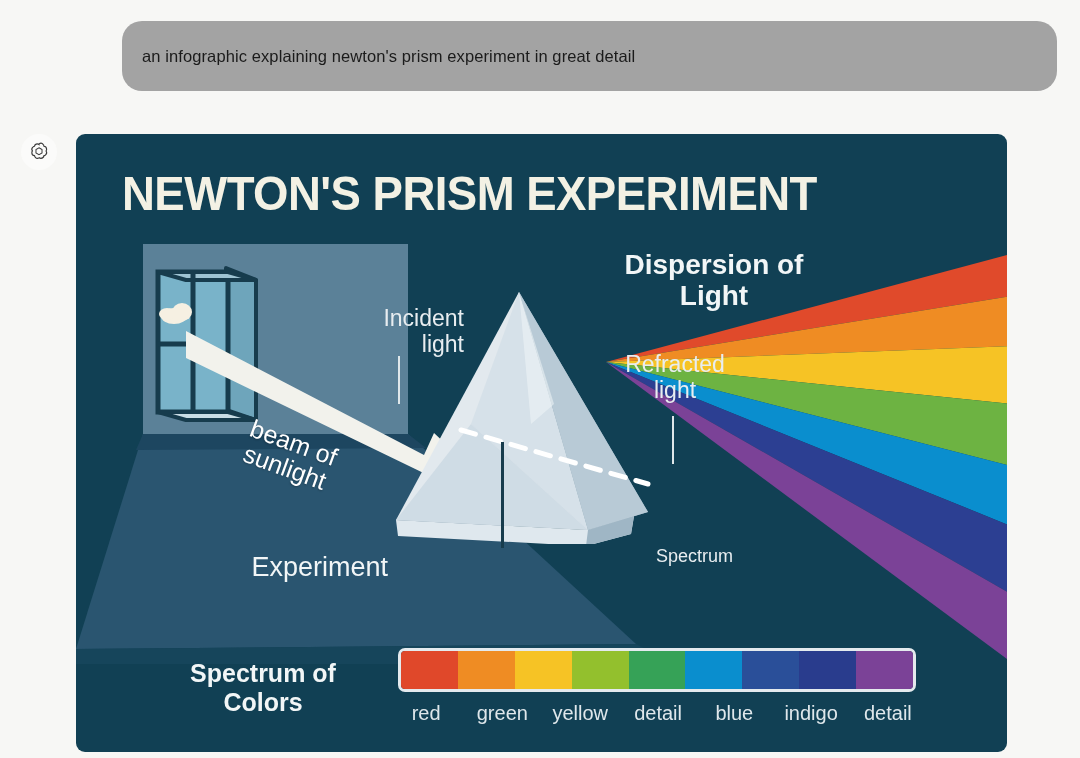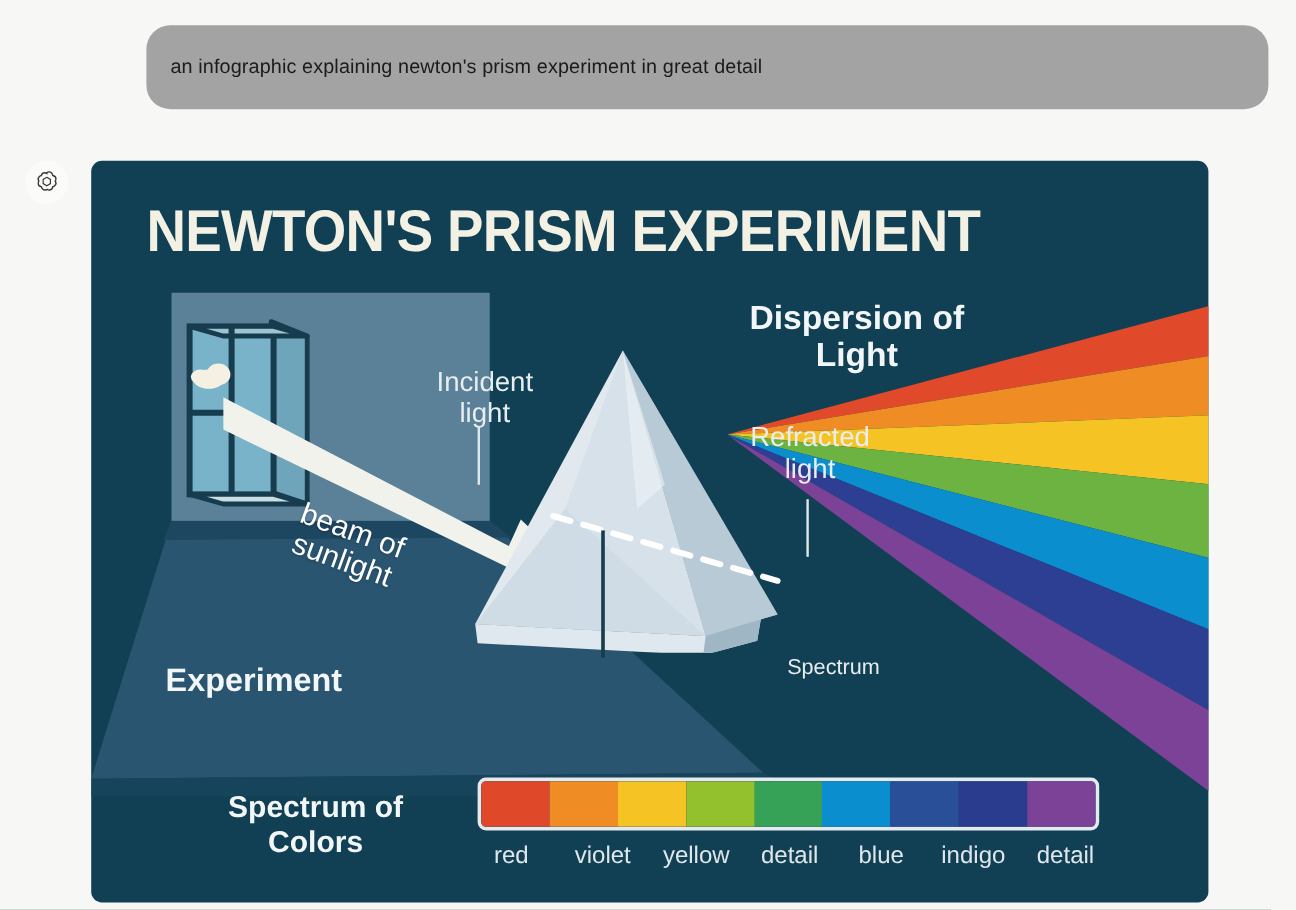--- a/index.html
+++ b/index.html
@@ -101,26 +101,26 @@
     left: 46px; top: 31px;
     font-size: 49px;
     font-weight: 700;
     letter-spacing: -0.6px;
     color: #f3f1e4;
     font-family: "Liberation Sans Narrow", "Liberation Sans", sans-serif;
     transform: scaleX(0.93);
     transform-origin: left center;
     white-space: nowrap;
   }
-  #lbl-incident { left: 268px; top: 172px; font-size: 23px; line-height: 1.12; text-align: center; width: 120px; }
+  #lbl-incident { left: 268px; top: 172px; font-size: 23px; line-height: 1.12; text-align: right; width: 120px; }
   #lbl-dispersion { left: 528px; top: 116px; font-size: 28px; line-height: 1.1; text-align: center; width: 220px; font-weight: 700; }
   #lbl-refracted { left: 534px; top: 218px; font-size: 23px; line-height: 1.12; text-align: center; width: 130px; }
   #lbl-glass { left: 370px; top: 420px; font-size: 23px; line-height: 1.12; text-align: center; width: 110px; }
   #lbl-spectrum { left: 580px; top: 412px; font-size: 18px; }
-  #lbl-setup { left: 62px; top: 418px; font-size: 27px; line-height: 1.14; text-align: left; width: 250px; font-weight: 700; }
+  #lbl-setup { left: 62px; top: 418px; font-size: 27px; line-height: 1.14; text-align: right; width: 250px; font-weight: 400; }
   #lbl-spectrum-colors { left: 62px; top: 525px; font-size: 25px; line-height: 1.14; text-align: center; width: 250px; font-weight: 700; }
 
   
   .leader { position: absolute; background: #dfe7ea; width: 2px; }
   .leader.dark { background: #173c4d; width: 3px; }
 
   
   .swatch-wrap {
     position: absolute;
     left: 322px; top: 514px;
@@ -276,21 +276,21 @@
         <div class="swatch" style="background: rgb(246, 195, 37);"></div>
         <div class="swatch" style="background: rgb(147, 192, 45);"></div>
         <div class="swatch" style="background: rgb(54, 162, 87);"></div>
         <div class="swatch" style="background: rgb(10, 142, 206);"></div>
         <div class="swatch" style="background: rgb(42, 79, 153);"></div>
         <div class="swatch" style="background: rgb(41, 60, 141);"></div>
         <div class="swatch" style="background: rgb(123, 66, 151);"></div>
       </div>
     <div class="swatch-labels" id="swatch-label-row">
         <span>red</span>
-        <span>violet</span>
+        <span>green</span>
         <span>yellow</span>
         <span>detail</span>
         <span>blue</span>
         <span>indigo</span>
         <span>detail</span>
       </div>
 
   </div>
 </div>
 

